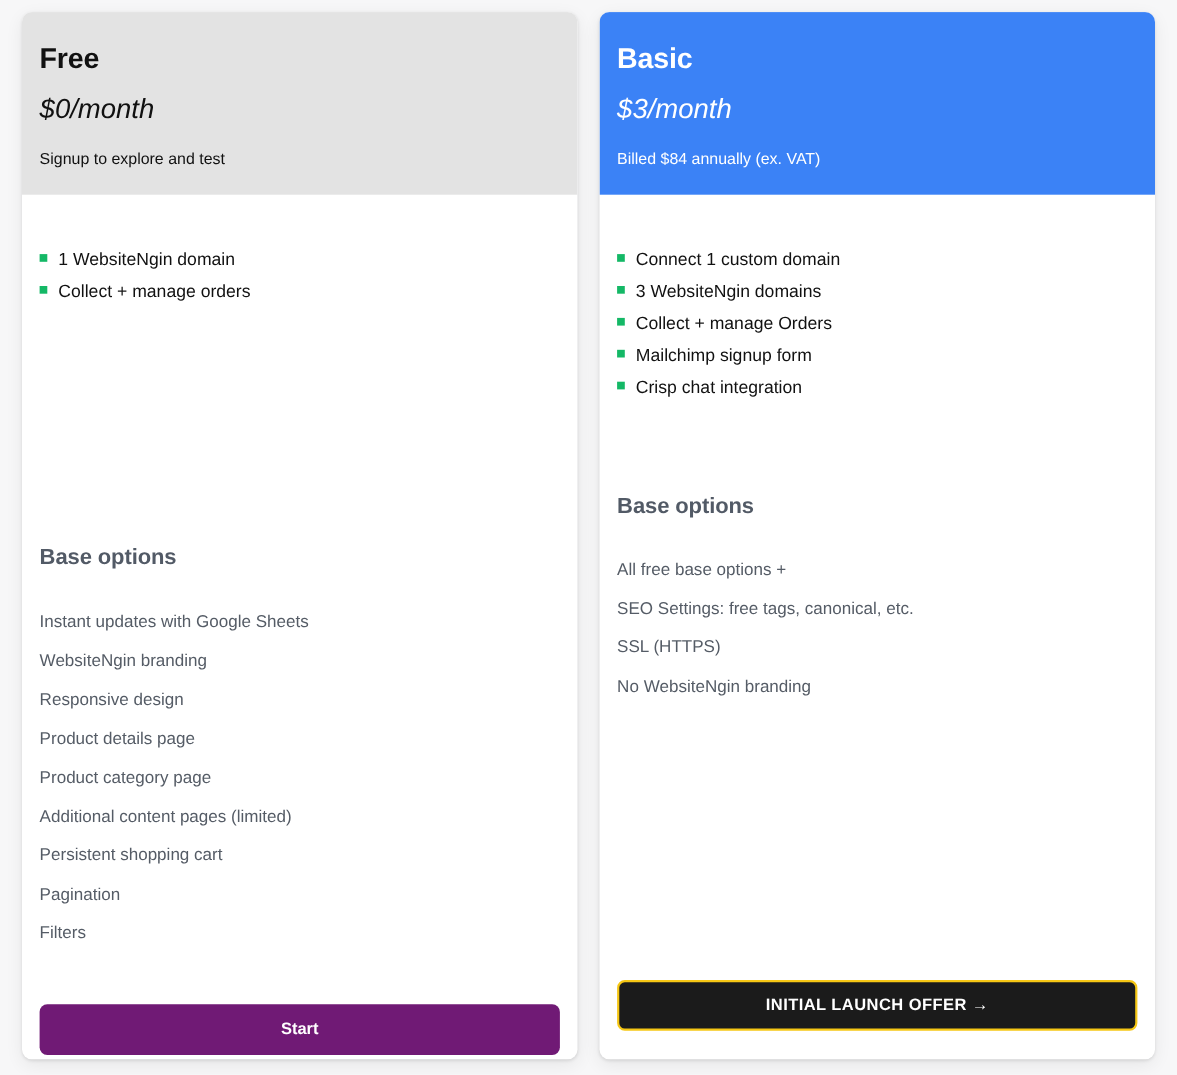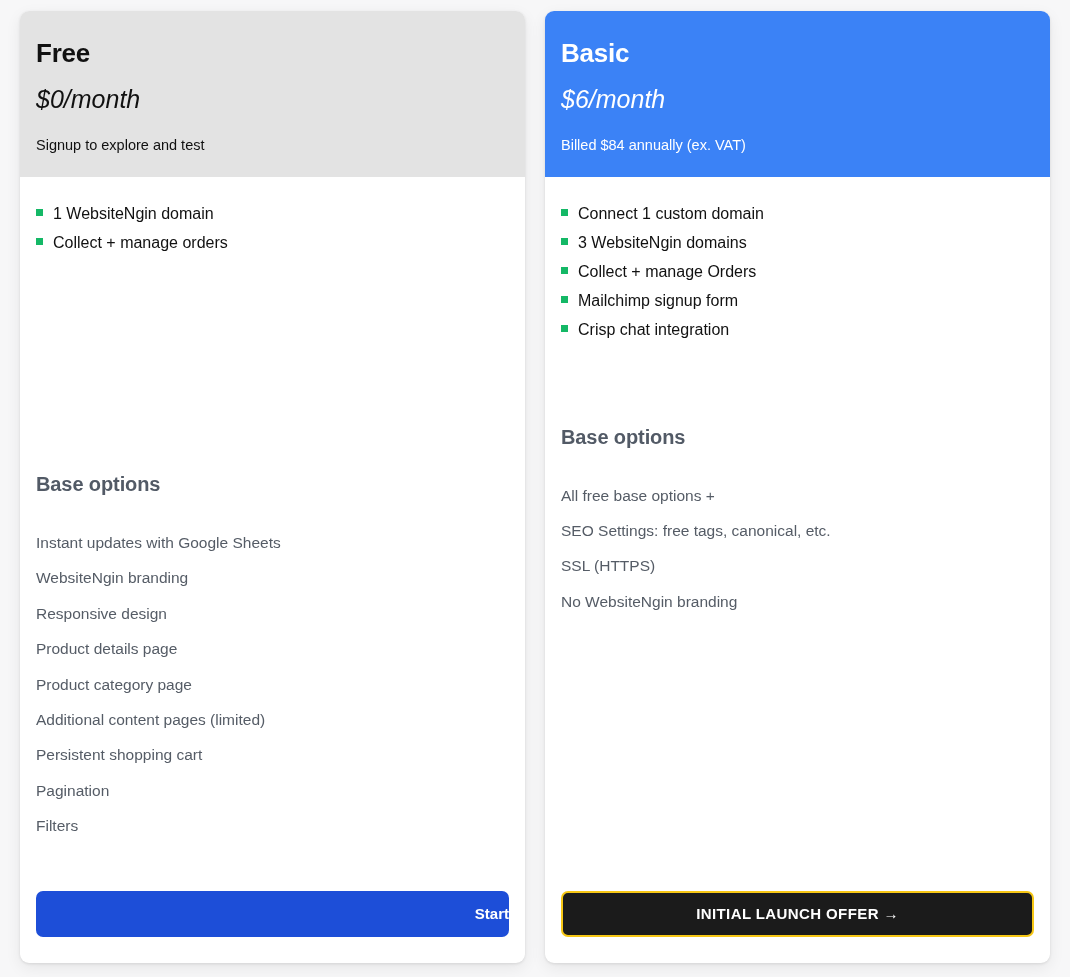--- a/index.html
+++ b/index.html
@@ -26,20 +26,21 @@
   }
 
   .plan-card {
     flex: 1 1 0;
     background: #ffffff;
     border-radius: 9px;
     box-shadow: 0 1px 3px rgba(0,0,0,0.10), 0 5px 16px rgba(0,0,0,0.07);
     display: flex;
     flex-direction: column;
     overflow: hidden;
+    gap: 23px;
   }
 
   
   .plan-header {
     padding: 28px 16px 22px 16px;
   }
   .plan-header.free-header {
     background: #e3e3e3;
   }
   .plan-header.basic-header {
@@ -140,23 +141,22 @@
     font-size: 15px;
     font-weight: bold;
     text-align: center;
     cursor: pointer;
     padding: 0;
     height: 46px;
     line-height: 46px;
   }
 
   .cta-start {
-    background: #1d4ed8;
+    background: #701a75;
     color: #ffffff;
-    text-align: right;
   }
 
   .cta-offer {
     background: #1b1b1b;
     color: #ffffff;
     border: 2px solid #f6c715;
     letter-spacing: 0.4px;
     height: 46px;
     line-height: 42px;
   }
@@ -208,21 +208,21 @@
 
     <div class="plan-footer">
       <button class="cta-button cta-start">Start</button>
     </div>
   </div>
 
   <div class="plan-card">
 
     <div class="plan-header basic-header">
       <div class="plan-name">Basic</div>
-      <div class="plan-price">$6/month</div>
+      <div class="plan-price">$3/month</div>
       <div class="plan-tagline">Billed $84 annually (ex. VAT)</div>
     </div>
 
     <div class="plan-body">
 
       <ul class="feature-list">
         <li class="feature-item">
           <span class="bullet-square"></span>
           <span>Connect 1 custom domain</span>
         </li>

